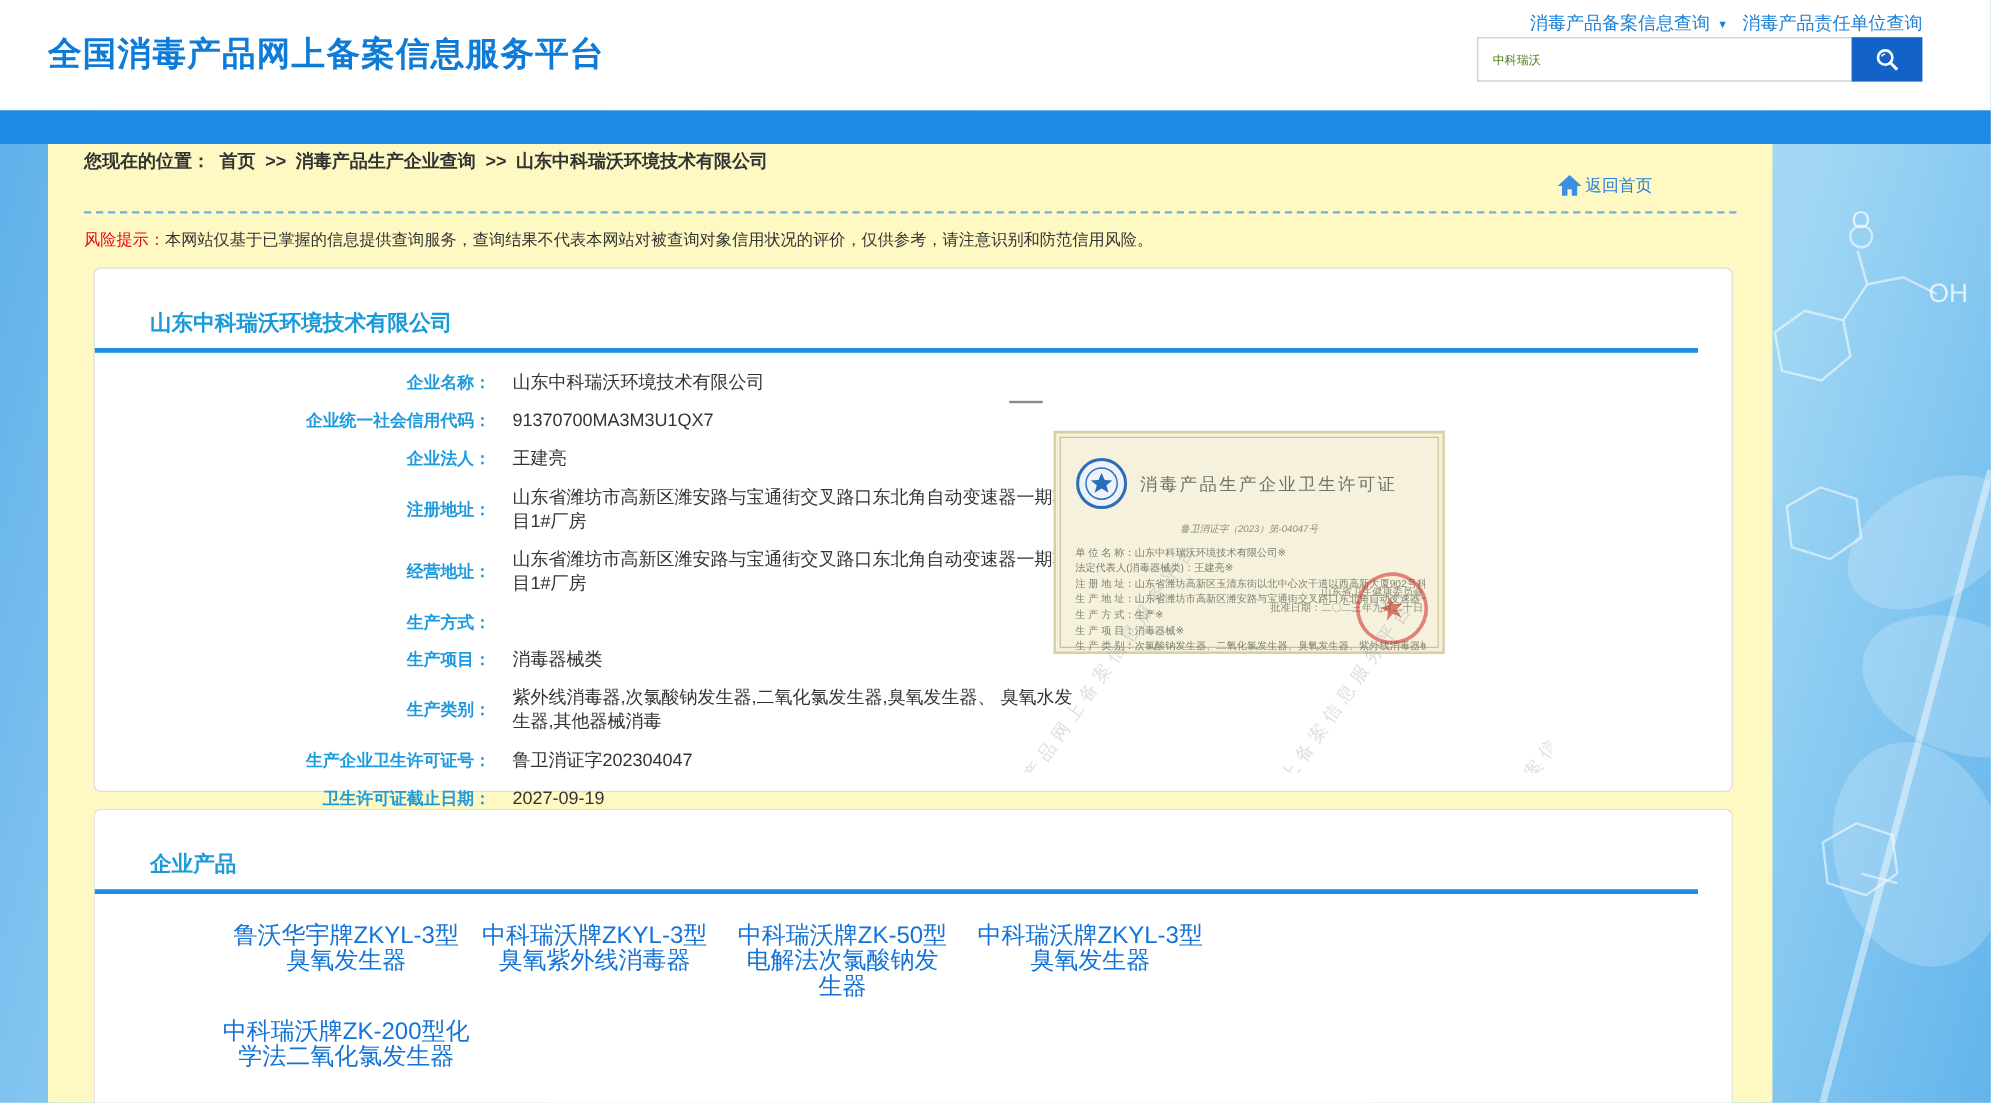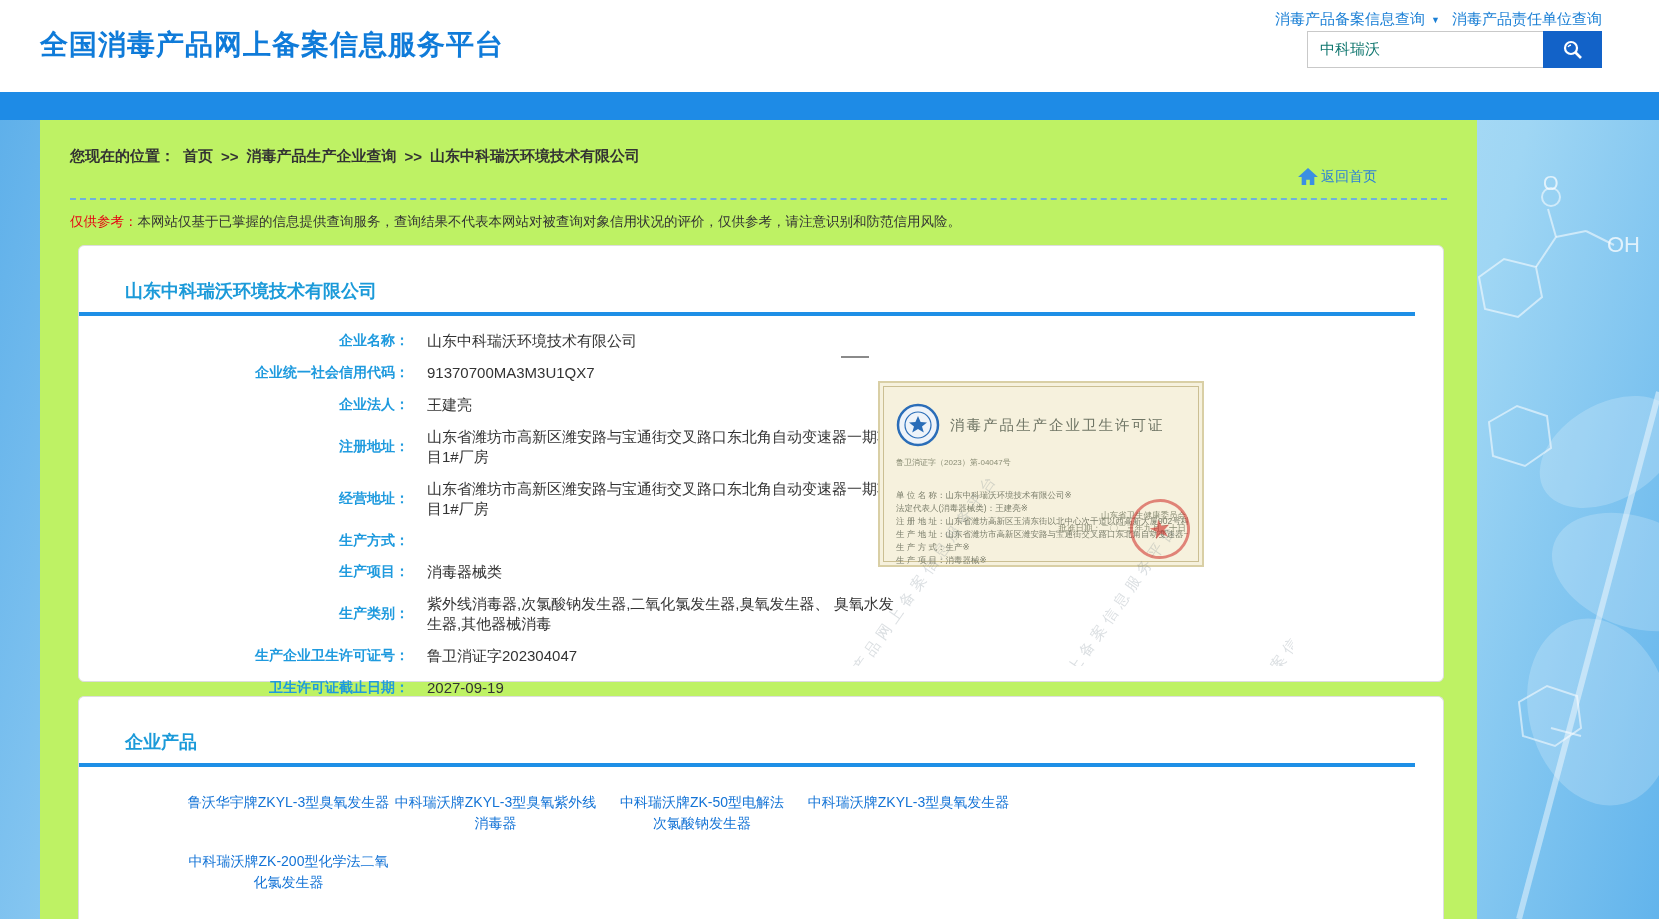--- a/index.html
+++ b/index.html
@@ -11,26 +11,26 @@
   }
   
   .bg-decor { position:absolute; right:0; top:92px; width:200px; height:827px; pointer-events:none; }
   
   .site-header { position:absolute; top:0; left:0; width:1659px; height:92px; background:#fff; }
   .brand-title { position:absolute; left:40px; top:26px; font-size:28px; font-weight:bold; color:#0f7bd9; letter-spacing:1px; }
   .top-nav { position:absolute; right:57px; top:10px; display:flex; gap:12px; align-items:center; font-size:15px; }
   .nav-link { color:#1a7fd5; cursor:pointer; display:flex; align-items:center; gap:6px; white-space:nowrap; }
   .caret { font-size:9px; color:#1a7fd5; }
   .search-box { position:absolute; right:57px; top:31px; display:flex; }
-  .search-input { width:236px; height:37px; border:1px solid #c9c9c9; border-right:none; padding:0 12px; font-size:15px; color:#0f766e; outline:none; font-family:inherit; }
+  .search-input { width:312px; height:37px; border:1px solid #c9c9c9; border-right:none; padding:0 12px; font-size:10px; color:#4d7c0f; outline:none; font-family:inherit; }
   .search-btn { width:59px; height:37px; background:#1262c8; border:none; cursor:pointer; display:flex; align-items:center; justify-content:center; }
   
   .blue-bar { position:absolute; top:92px; left:0; width:1659px; height:28px; background:#1e8be6; }
   
-  .content-panel { position:absolute; top:120px; left:40px; width:1437px; height:799px; background:#bef264; padding-top:27px; }
+  .content-panel { position:absolute; top:120px; left:40px; width:1437px; height:799px; background:#fef9c3; padding-top:5px; }
   .breadcrumb-row { margin:0 30px; display:flex; justify-content:space-between; align-items:flex-start; font-size:15px; font-weight:bold; color:#333; }
   .crumbs { display:flex; gap:8px; align-items:center; flex-wrap:nowrap; }
   .crumb-link { color:#333; cursor:pointer; text-decoration:none; }
   .crumb-sep { color:#333; }
   .back-home { color:#2b7fd9; font-size:14px; font-weight:normal; display:flex; align-items:flex-end; gap:2px; cursor:pointer; margin-right:70px; margin-top:20px; }
   .dashed-sep { margin:12px 30px 0; border-bottom:2px dashed #6fb0dd; }
   .risk-row { margin:13px 30px 0; font-size:13.5px; color:#333; }
   .risk-label { color:#e60012; }
   
   .card { margin:14px 33px 0 38px; border:1px solid #ddd; border-radius:6px; position:relative; background:#fff; }
@@ -43,35 +43,35 @@
   .field-row { display:flex; align-items:center; margin-bottom:12px; min-height:19px; }
   .f-label { width:330px; flex:none; text-align:right; color:#1e9ade; font-weight:bold; font-size:14px; }
   .f-value { margin-left:18px; font-size:15px; color:#333; max-width:468px; line-height:20px; }
   
   .dash-mark { position:absolute; top:110px; left:762px; width:28px; border-top:2px solid #8a8a8a; }
   
   .cert { position:absolute; top:135px; right:239px; width:326px; height:186px; background:#f6f1dd; border:2px solid #d9cfa5; box-shadow:inset 0 0 0 3px #f6f1dd, inset 0 0 0 4px #cbbf93; padding:14px 14px 10px 16px; overflow:hidden; }
   .cert-head { display:flex; align-items:center; gap:10px; margin-top:6px; }
   .cert-emblem { flex:none; }
   .cert-title { font-size:14.5px; color:#6f7565; letter-spacing:2px; white-space:nowrap; }
-  .cert-no { text-align:left; font-size:8px; color:#8a8d75; margin:10px 2px 21px 0; }
+  .cert-no { text-align:center; font-size:8px; color:#8a8d75; margin:10px 2px 8px 0;font-style:italic; }
   .cert-line { font-size:8.5px; color:#7c7f6c; line-height:13px; white-space:nowrap; overflow:hidden; }
   .cert-note-bar { height:3px; background:rgba(128,130,100,0.30); margin:3px 10px 3px 2px; }
   .cert-note-bar.short { width:45%; }
   .cert-authority { position:absolute; right:16px; bottom:30px; text-align:right; font-size:8.5px; color:#8a8d75; line-height:13px; }
   .cert-seal { position:absolute; right:12px; bottom:6px; width:60px; height:60px; border:3px solid rgba(205,40,35,0.55); border-radius:50%; display:flex; align-items:center; justify-content:center; transform:rotate(-12deg); }
   .cert-seal span { color:rgba(205,40,35,0.6); font-size:26px; }
   .wm-layer { position:absolute; top:100px; right:150px; width:520px; height:320px; pointer-events:none; overflow:hidden; }
   .wm { position:absolute; white-space:nowrap; color:rgba(90,110,125,0.22); font-size:15px; letter-spacing:5px; transform:rotate(-55deg); }
   .wm1 { left:-30px; top:250px; }
   .wm2 { left:150px; top:300px; }
   .wm3 { left:330px; top:330px; }
   
   .products { padding:25px 40px 0 106px; display:flex; flex-wrap:wrap; align-items:flex-start; }
-  .product { width:207px; text-align:center; color:#1373d6; font-size:14px; line-height:21px; cursor:pointer; margin-bottom:17px; }
+  .product { width:207px; text-align:center; color:#1373d6; font-size:20px; line-height:21px; cursor:pointer; margin-bottom:17px; }
   .product.narrow { width:178px; margin-left:14px; margin-right:14px; }
   .flex-break { flex-basis:100%; height:0; }
 </style>
 </head>
 <body>
 
 <svg class="bg-decor" viewBox="0 0 200 827">
   <g stroke="rgba(255,255,255,0.55)" stroke-width="2" fill="none">
     <path d="M20 185 l25 -18 32 8 6 30 -24 20 -33 -8 z"></path>
     <path d="M77 175 l20 -30"></path>
@@ -133,21 +133,21 @@
       <svg width="22" height="19" viewBox="0 0 24 21">
         <path d="M12 1 L23 11 H19 V20 H14 V14 H10 V20 H5 V11 H1 Z" fill="#3b8fe3"></path>
       </svg>
       <span>返回首页</span>
     </div>
   </div>
 
   <div class="dashed-sep"></div>
 
   <div class="risk-row">
-    <span class="risk-label">仅供参考：</span><span>本网站仅基于已掌握的信息提供查询服务，查询结果不代表本网站对被查询对象信用状况的评价，仅供参考，请注意识别和防范信用风险。</span>
+    <span class="risk-label">风险提示：</span><span>本网站仅基于已掌握的信息提供查询服务，查询结果不代表本网站对被查询对象信用状况的评价，仅供参考，请注意识别和防范信用风险。</span>
   </div>
 
   <div class="card card-company">
     <div class="card-title">山东中科瑞沃环境技术有限公司</div>
     <div class="card-rule"></div>
 
     <div class="fields">
       <div class="field-row">
         <div class="f-label">企业名称：</div>
         <div class="f-value">山东中科瑞沃环境技术有限公司</div>

